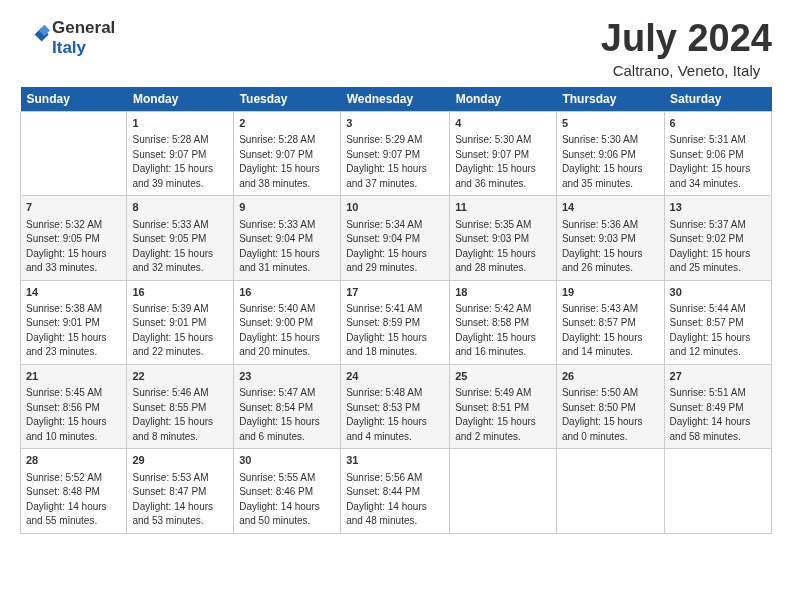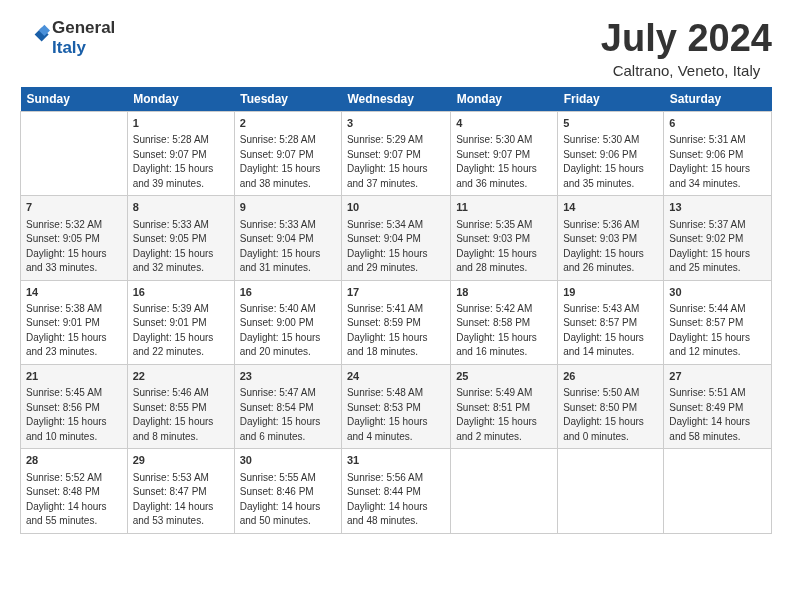--- a/index.html
+++ b/index.html
@@ -108,21 +108,21 @@
   </div>
 
   <table>
     <thead>
       <tr>
       <th>Sunday</th>
           <th>Monday</th>
           <th>Tuesday</th>
           <th>Wednesday</th>
           <th>Monday</th>
-          <th>Friday</th>
+          <th>Thursday</th>
           <th>Saturday</th>
         </tr>
     </thead>
     <tbody id="calendar-body">
     <tr>
           <td></td>
           <td>
             <span class="day-num">1</span>
             <div class="cell-content">Sunrise: 5:28 AM<br>Sunset: 9:07 PM<br>Daylight: 15 hours<br>and 39 minutes.</div>
           </td>

